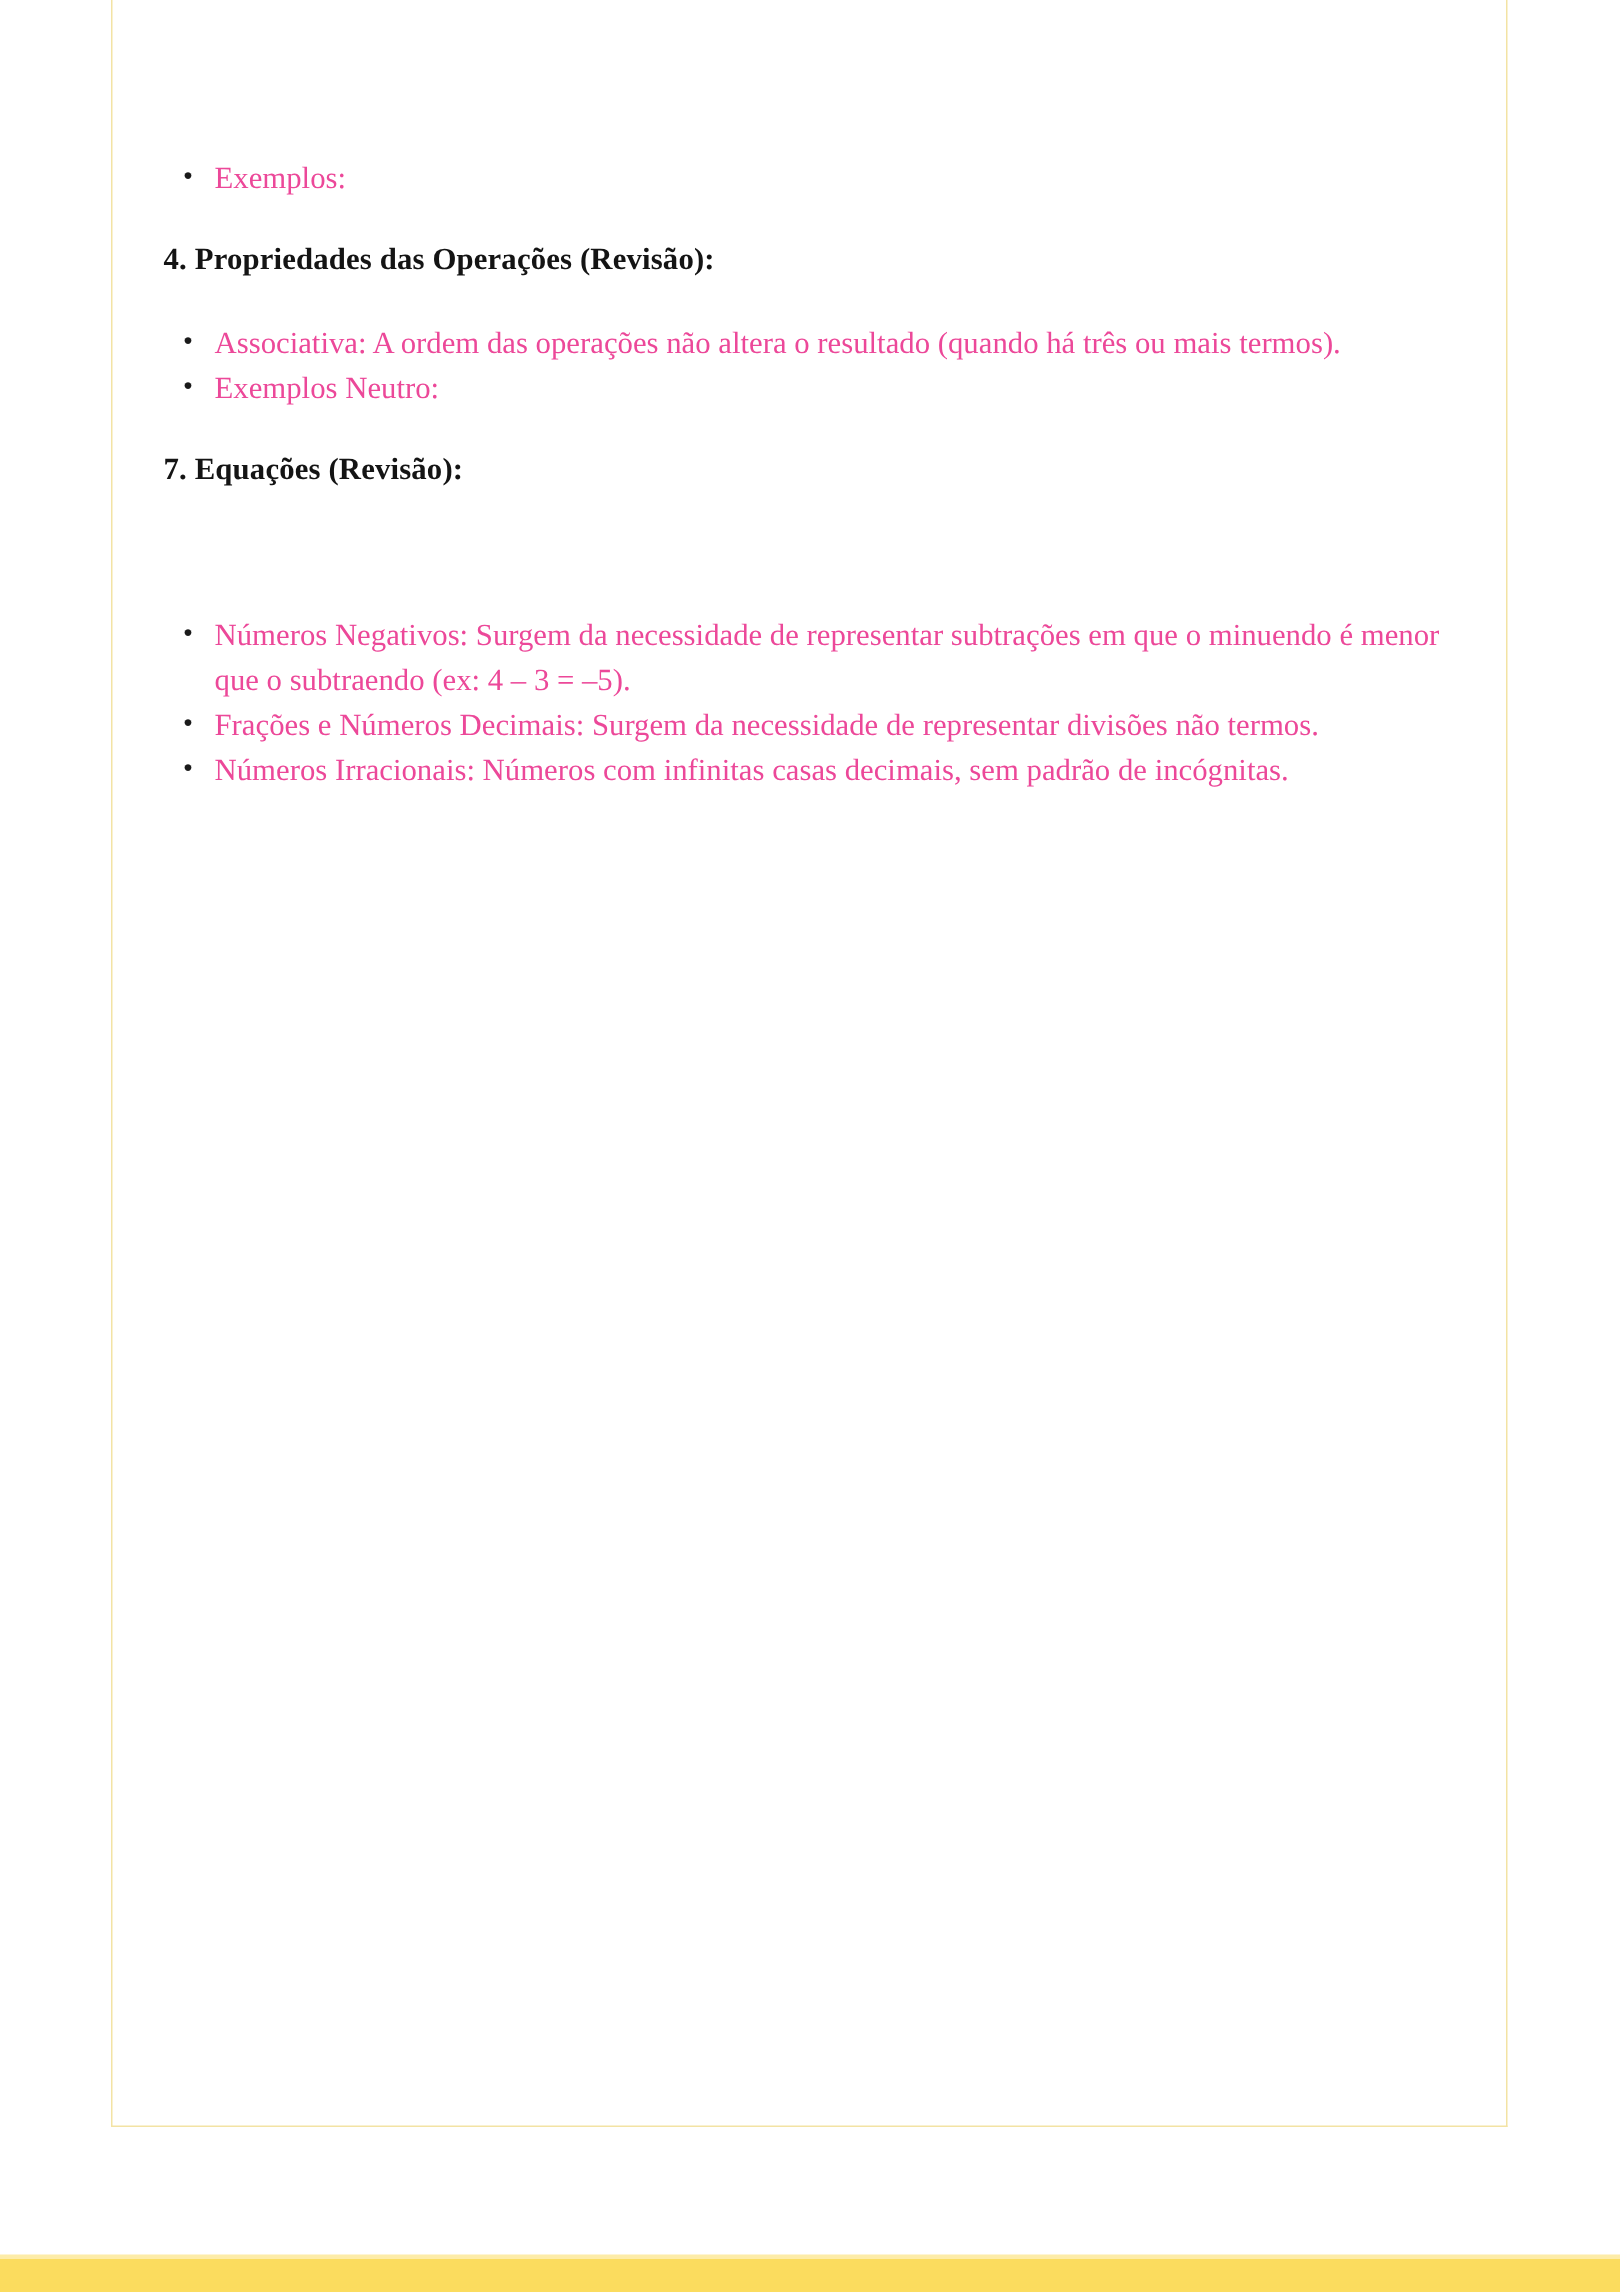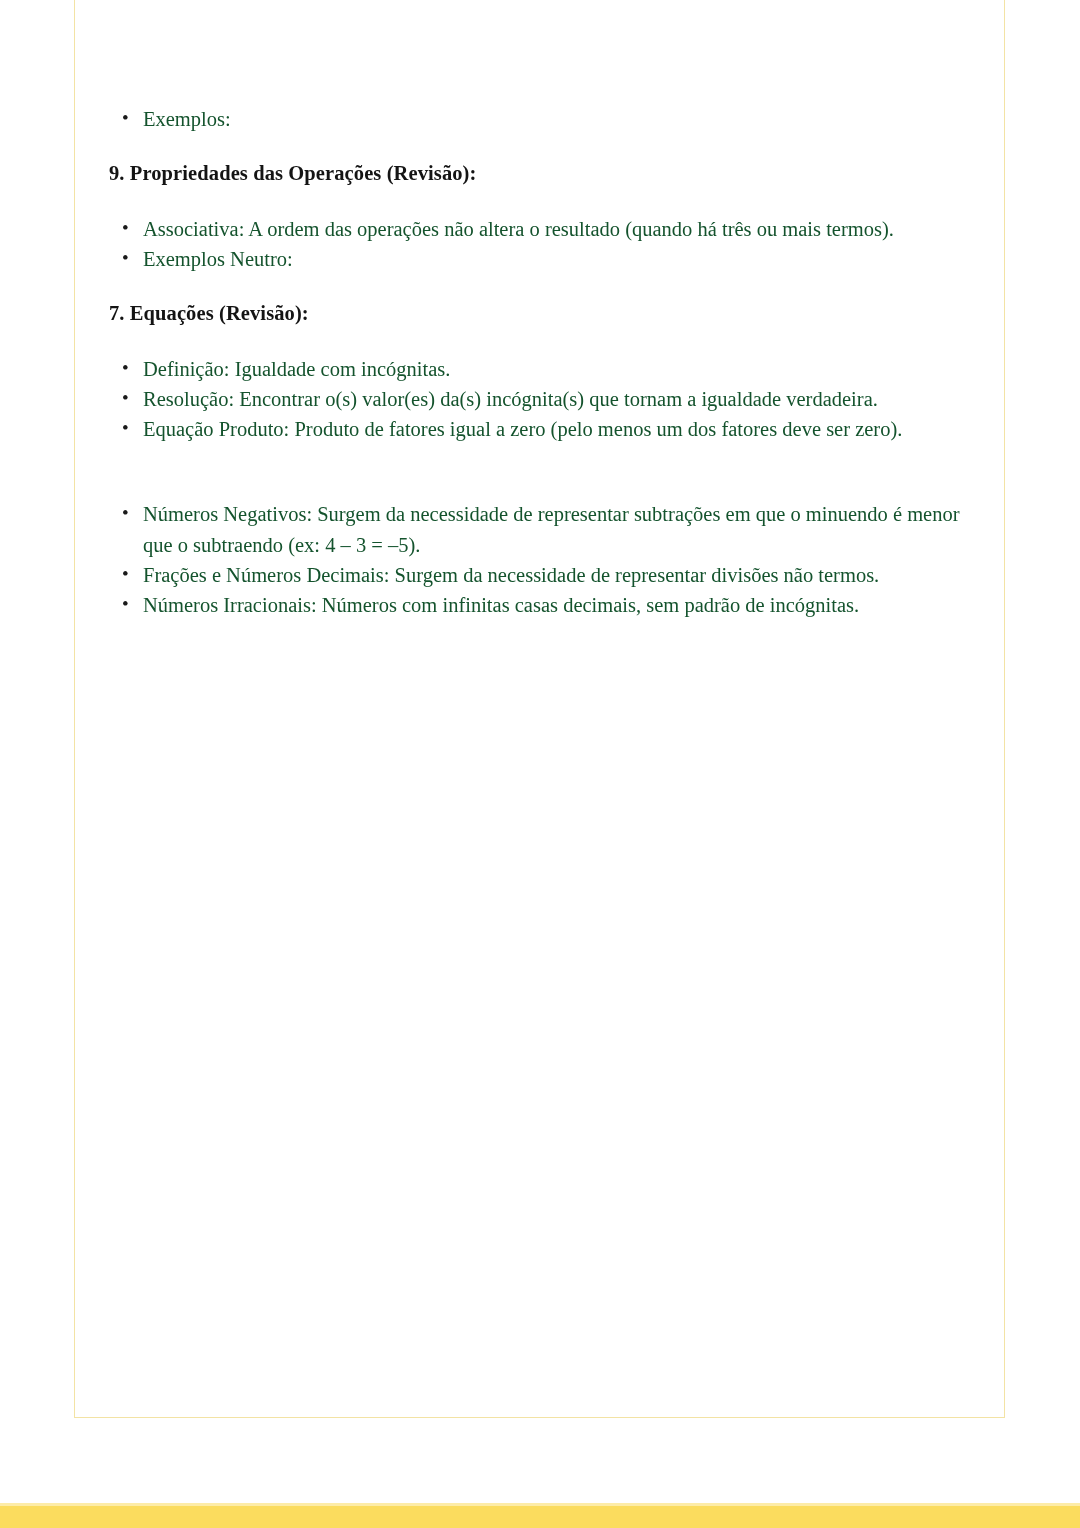--- a/index.html
+++ b/index.html
@@ -72,21 +72,21 @@
     list-style: none;
     margin: 0;
     padding: 0;
   }
   ul.lvl1 > li.bullet1 {
     position: relative;
     padding-left: 34px;
     font-size: 20.5px;
     line-height: 30.2px;
     margin: 0;
-    color: #14532d;
+    color: #ec4899;
   }
   ul.lvl1 > li.bullet1::before {
     content: "\2022";
     position: absolute;
     left: 13px;
     top: -1px;
     font-size: 19px;
     line-height: 30.2px;
     color: #1a1a1a;
   }
@@ -100,34 +100,29 @@
 
 <div id="page-frame" style="border-color: rgb(243, 227, 164);"></div>
 
 <div id="content">
   <div class="spacer-top"></div>
   <div id="blocks-root">
       <ul class="lvl1">
         <li class="bullet1">Exemplos:</li>
       </ul>
       <div class="gap-after-list"></div>
-      <h3 class="section-heading">9. Propriedades das Operações (Revisão):</h3>
+      <h3 class="section-heading">4. Propriedades das Operações (Revisão):</h3>
       <div class="gap-after-heading"></div>
       <ul class="lvl1">
         <li class="bullet1">Associativa: A ordem das operações não altera o resultado (quando há três ou mais termos).</li>
         <li class="bullet1">Exemplos Neutro:</li>
       </ul>
       <div class="gap-after-list"></div>
       <h3 class="section-heading">7. Equações (Revisão):</h3>
       <div class="gap-after-heading"></div>
-      <ul class="lvl1">
-        <li class="bullet1">Definição: Igualdade com incógnitas.</li>
-        <li class="bullet1">Resolução: Encontrar o(s) valor(es) da(s) incógnita(s) que tornam a igualdade verdadeira.</li>
-        <li class="bullet1">Equação Produto: Produto de fatores igual a zero (pelo menos um dos fatores deve ser zero).</li>
-      </ul>
       <div class="gap-after-list"></div>
       <div class="gap-after-heading"></div>
       <ul class="lvl1">
         <li class="bullet1">Números Negativos: Surgem da necessidade de representar subtrações em que o minuendo é menor que o subtraendo (ex: 4 – 3 = –5).</li>
         <li class="bullet1">Frações e Números Decimais: Surgem da necessidade de representar divisões não termos.</li>
         <li class="bullet1">Números Irracionais: Números com infinitas casas decimais, sem padrão de incógnitas.</li>
       </ul>
     </div>
 </div>
 

